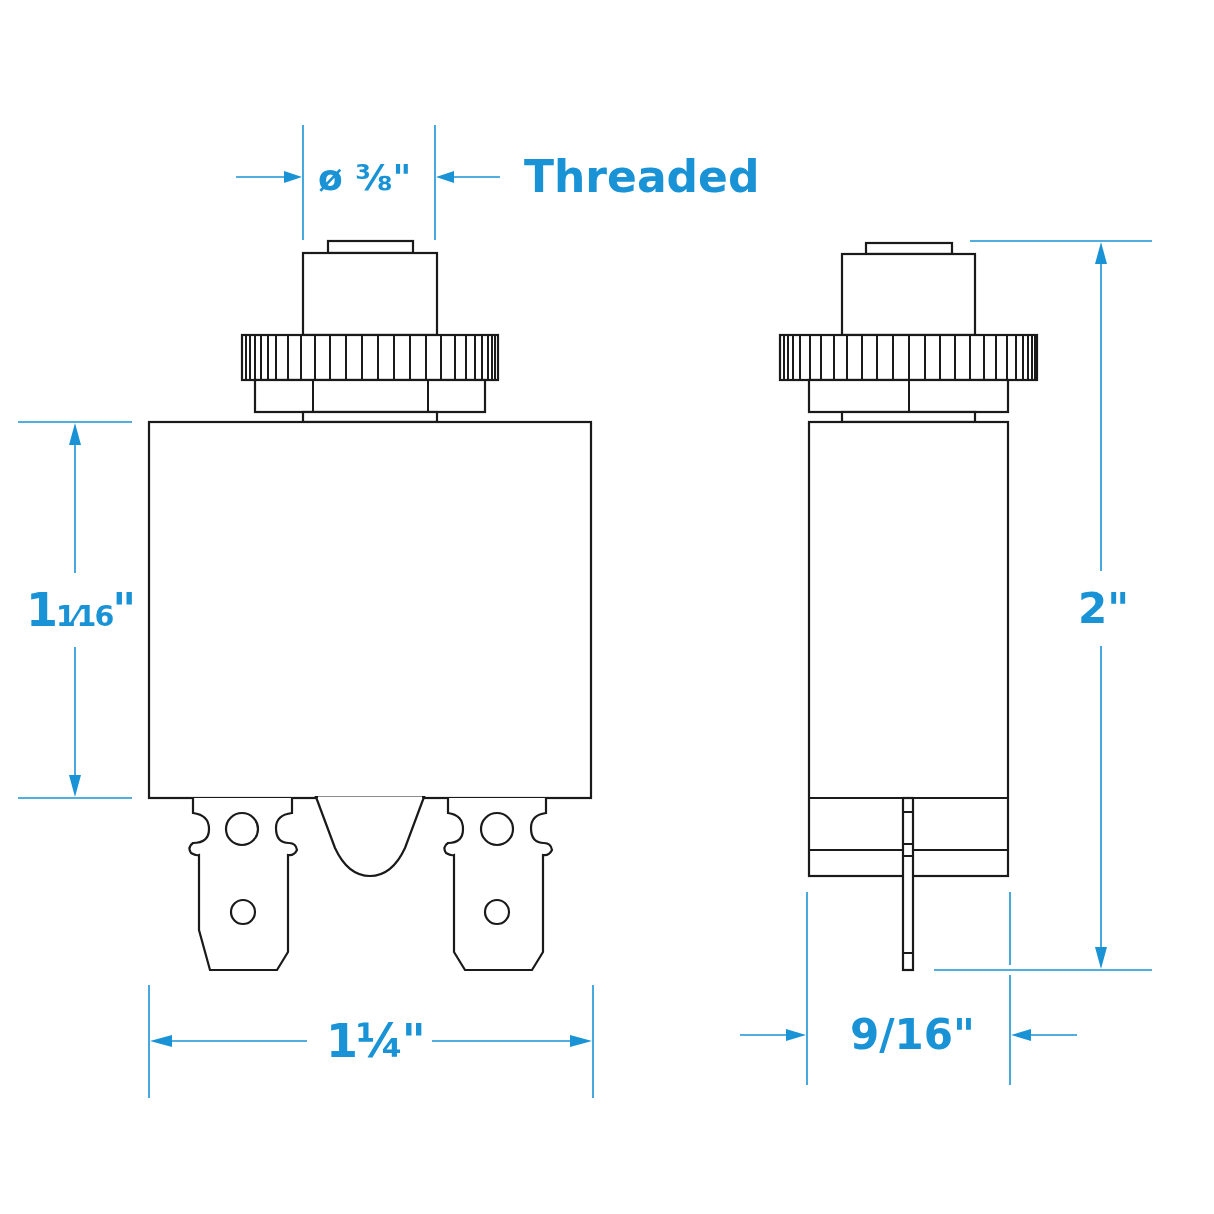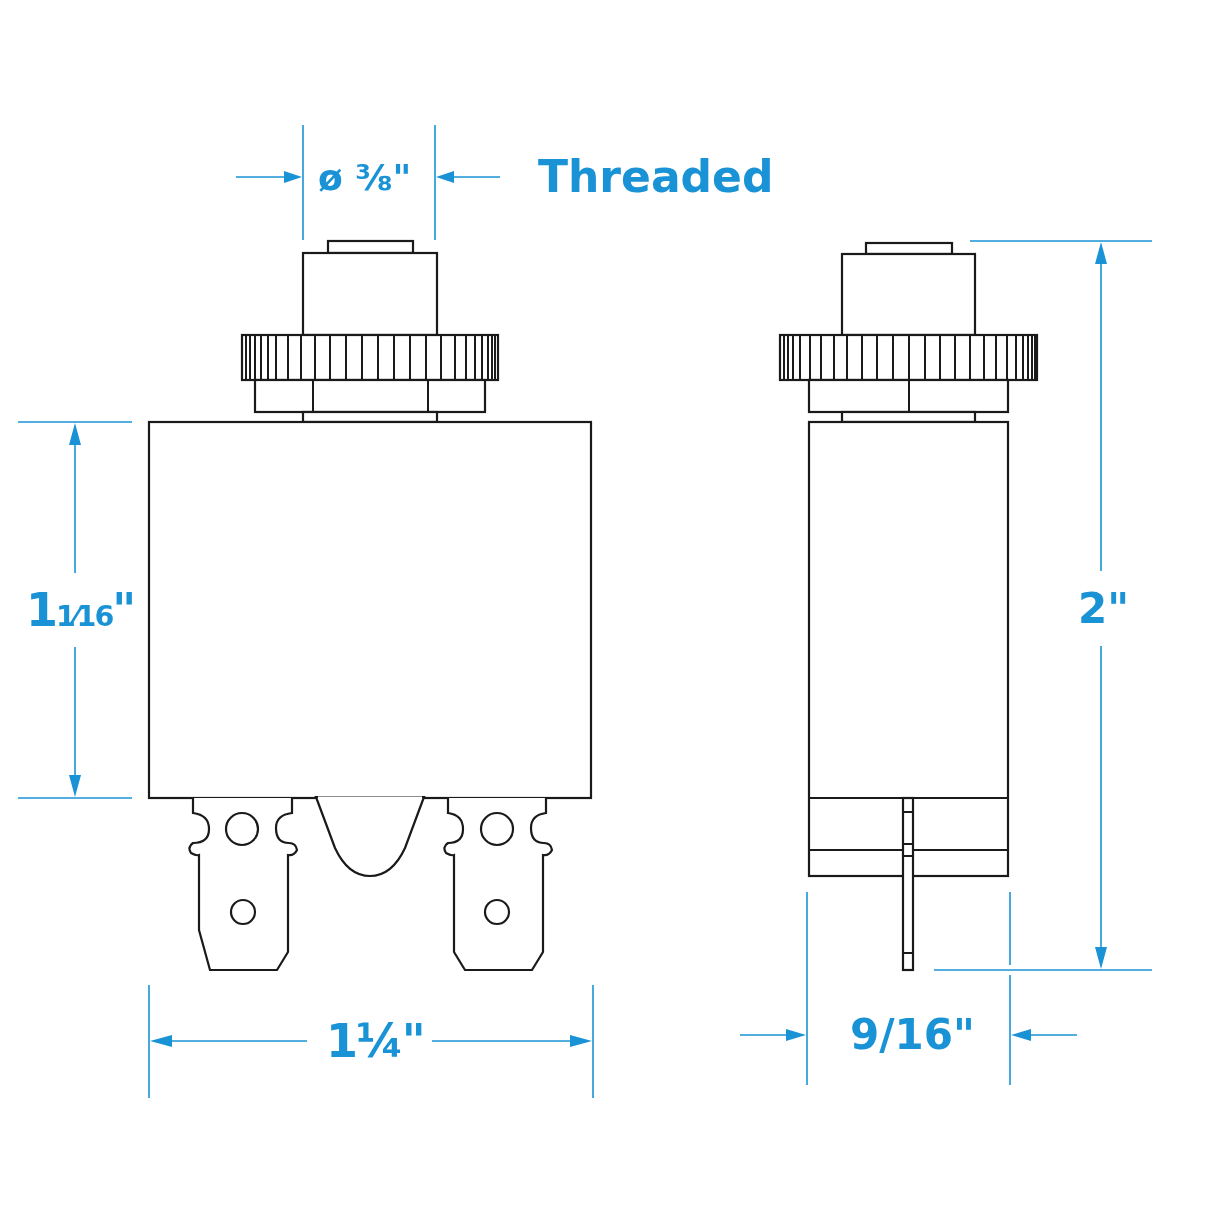--- a/index.html
+++ b/index.html
@@ -178,21 +178,21 @@
     <line class="dim" x1="740" y1="1035" x2="792" y2="1035"></line>
     <polygon class="arrow" points="806,1035 786,1029 786,1041"></polygon>
     <line class="dim" x1="1025" y1="1035" x2="1077" y2="1035"></line>
     <polygon class="arrow" points="1011,1035 1031,1029 1031,1041"></polygon>
   </g>
 </svg>
 
 <div class="dlabel" style="left:318px; top:160px; font-size:36px;">
   <span>ø ⅜"</span>
 </div>
-<div class="dlabel" style="left:538px; top:155px; font-size:44px;">
+<div class="dlabel" style="left:524px; top:155px; font-size:44px;">
   <span>Threaded</span>
 </div>
 
 <div class="dlabel" style="left:26px; top:587px; font-size:46px; letter-spacing:-2px;">
   <span>1</span><span class="frac">1⁄16</span><span>"</span>
 </div>
 
 <div class="dlabel" style="left:1078px; top:588px; font-size:42px;">
   <span>2"</span>
 </div>

